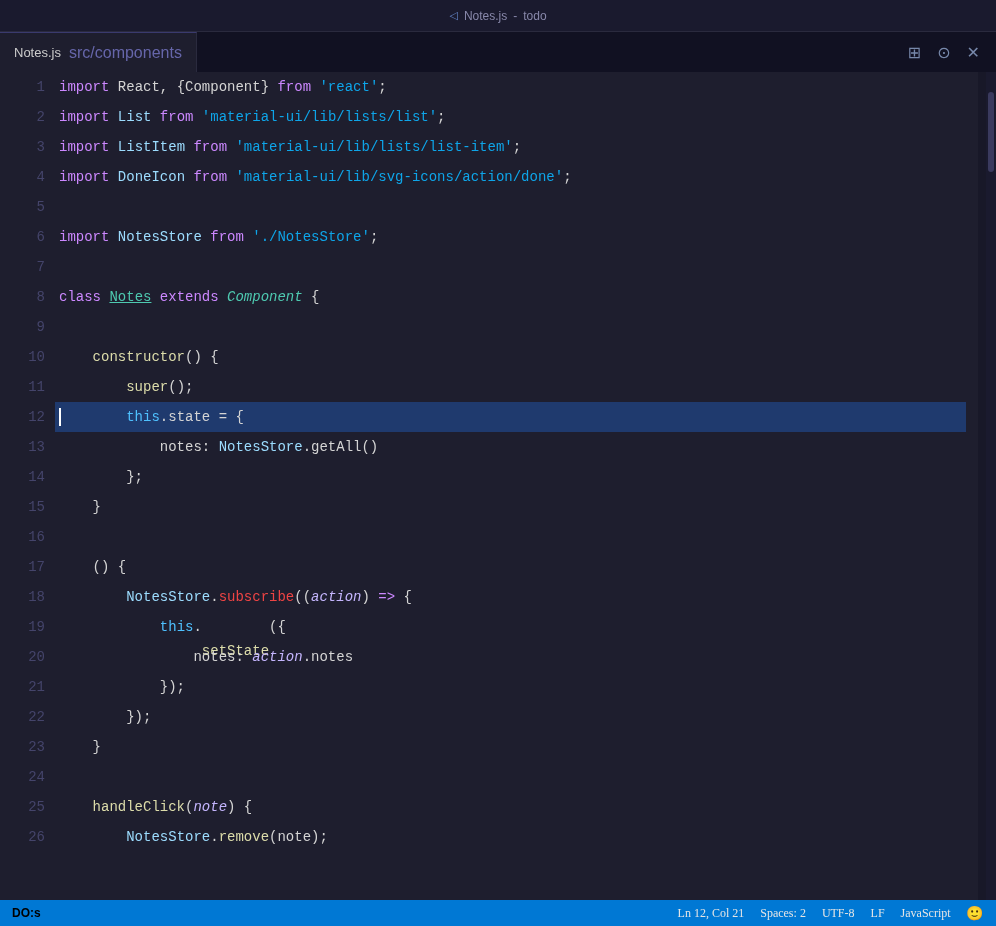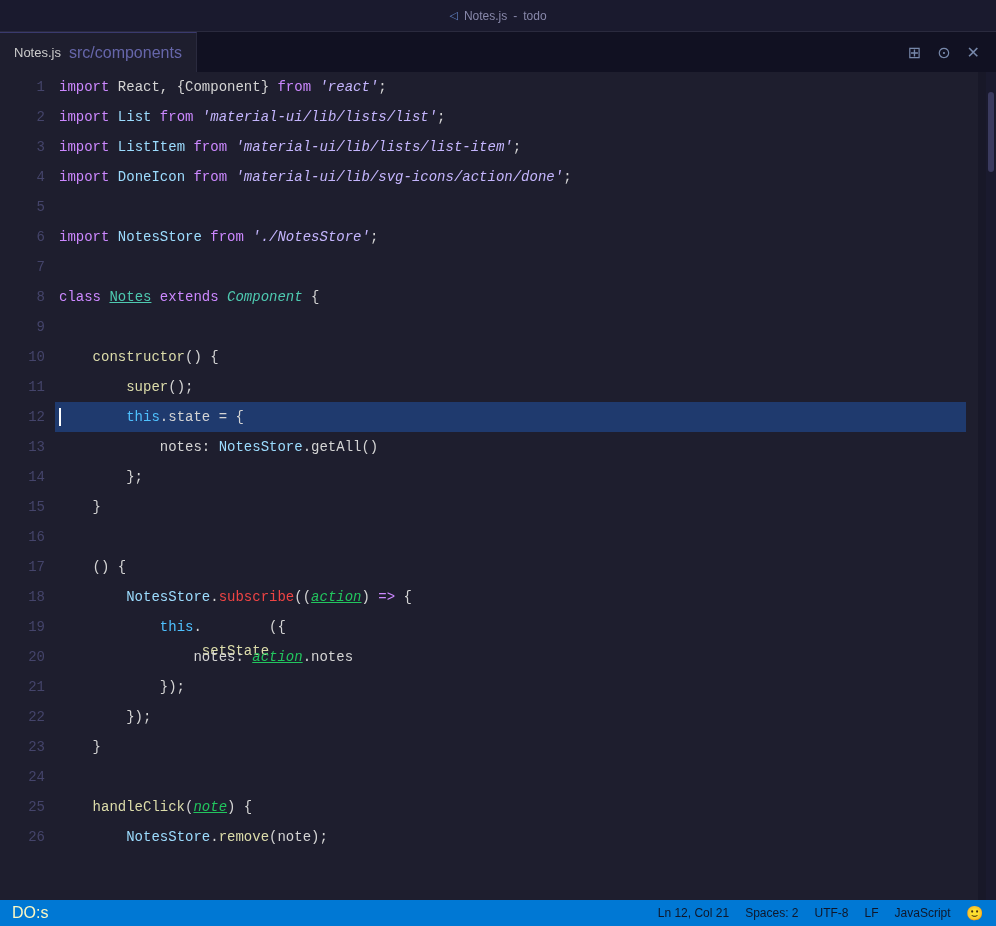--- a/index.html
+++ b/index.html
@@ -150,27 +150,27 @@
     .kw-extends { color: #cc88ff; }
     .kw-from { color: #cc88ff; }
     .kw-this { color: #4fc1ff; }
     .kw-super { color: #dcdcaa; }
     .kw-constructor { color: #dcdcaa; }
     .kw-component-did-mount { color: #dcdcaa; }
     .kw-handle-click { color: #dcdcaa; }
     .kw-subscribe { color: #ef4444; }
     .kw-set-state { color: #dcdcaa; margin-top: 48px; }
     .kw-remove { color: #dcdcaa; }
-    .str-orange { color: #c4b5fd; font-style: italic; }
+    .str-orange { color: #0ea5e9; }
     .class-name-notes { color: #4ec9b0; text-decoration: underline; }
     .class-component { color: #4ec9b0; font-style: italic; }
     .identifier { color: #9cdcfe; }
     .plain { color: #d4d4d4; }
     .arrow { color: #cc88ff; }
-    .param { color: #22c55e; font-style: italic; text-decoration: underline; }
+    .param { color: #c4b5fd; font-style: italic; }
 
     
     .scrollbar {
       width: 10px;
       background: #1a1a2e;
       flex-shrink: 0;
     }
 
     .scrollbar-thumb {
       width: 6px;
@@ -192,37 +192,37 @@
       flex-shrink: 0;
     }
 
     .status-left {
       display: flex;
       align-items: center;
       gap: 6px;
     }
 
     .status-todo {
-      color: #fef9c3;
-      font-size: 16px;
+      color: #000000;
+      font-size: 12px;
       font-family: 'Segoe UI', sans-serif;
-      font-weight: 400;
+      font-weight: 700;
     }
 
     .status-right {
       margin-left: auto;
       display: flex;
       align-items: center;
       gap: 16px;
     }
 
     .status-item {
-      color: #0f172a;
+      color: #e5e5e5;
       font-size: 12px;
-      font-family: Liberation Sans, sans-serif;
+      font-family: Liberation Serif, serif;
       cursor: pointer;
     }
 
     .status-emoji {
       color: #ffffff;
       font-size: 14px;
     }
 
     .cursor-indicator {
       position: absolute;

